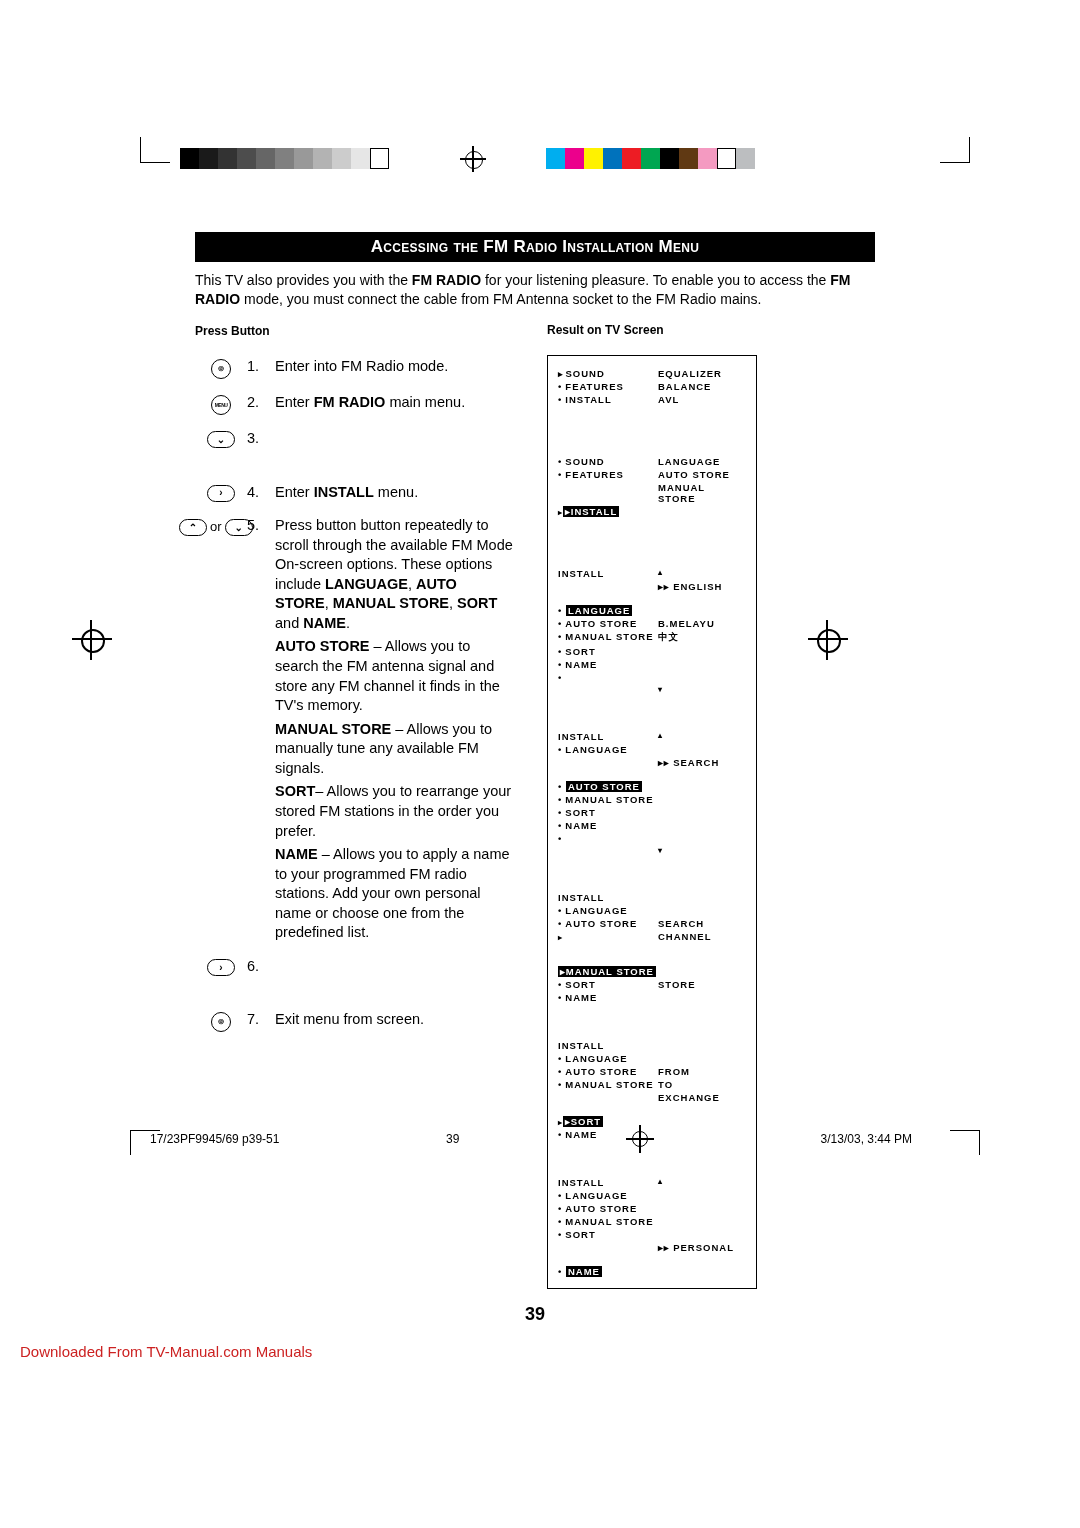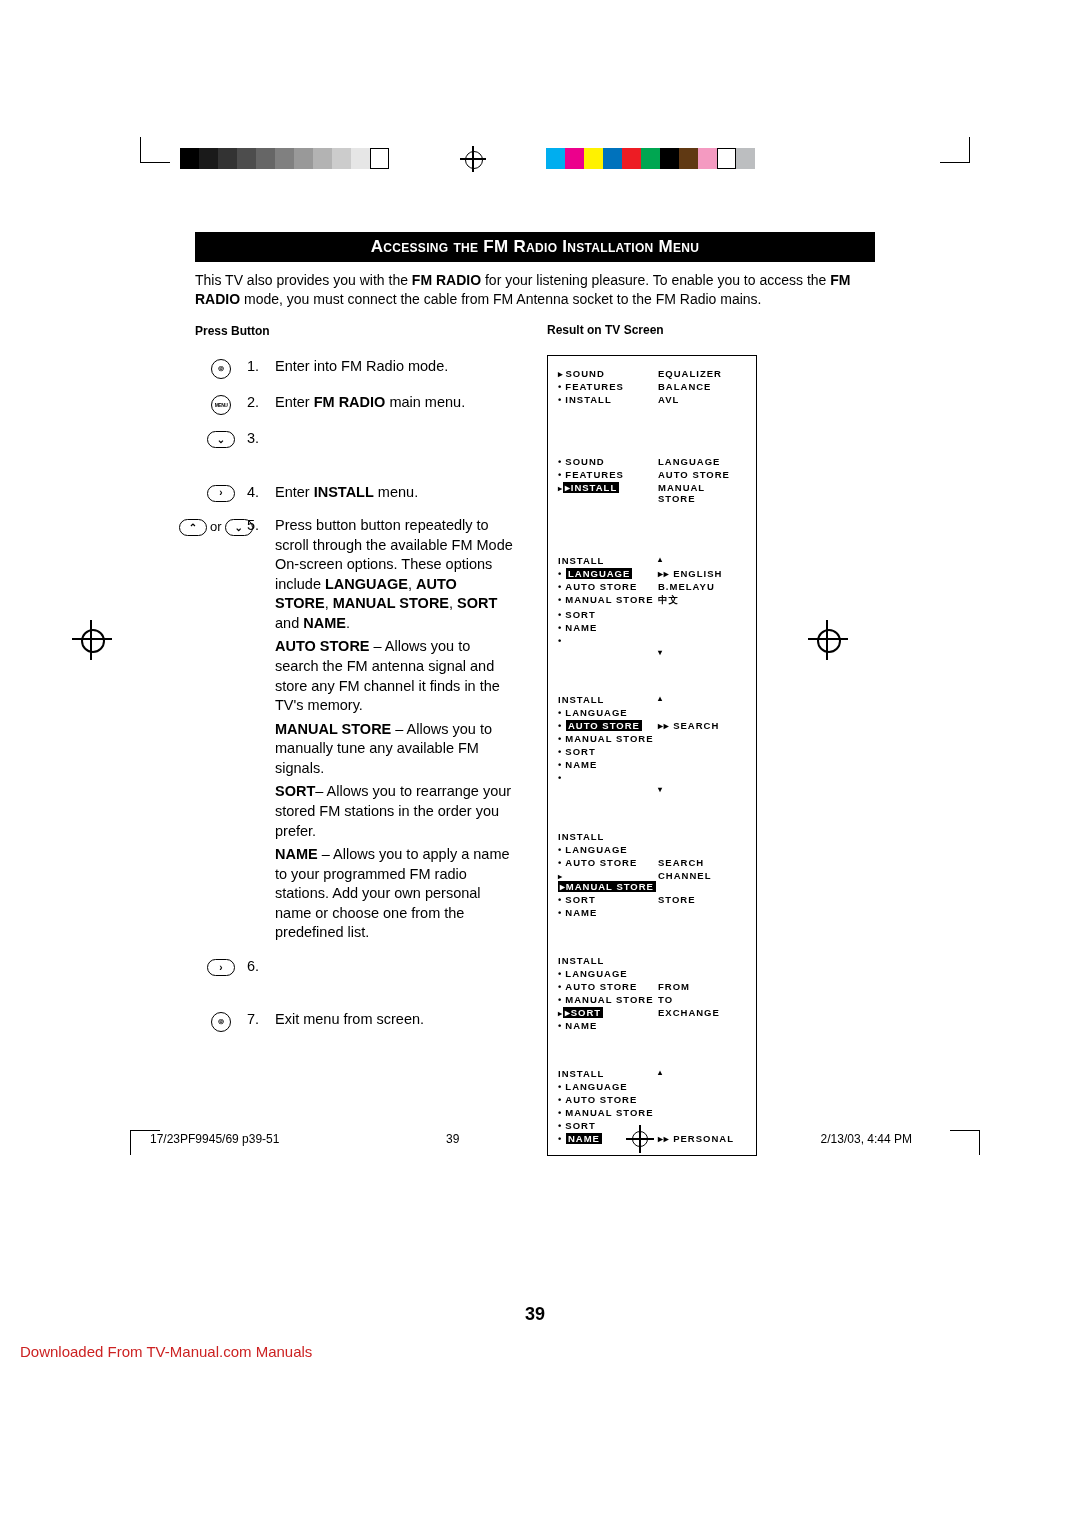--- a/index.html
+++ b/index.html
@@ -61,21 +61,21 @@
   .gap { height:30px; }
   .gap-sm { height:10px; }
   .circle-btn { display:inline-block; width:18px; height:18px; border:1.4px solid #000; border-radius:50%; font-size:8px; line-height:18px; font-weight:bold;}
   .pill-btn { display:inline-flex; align-items:center; justify-content:center; width:26px; height:15px; border:1.4px solid #000; border-radius:10px; font-size:10px; font-weight:bold;}
 
   .right { width: 210px; }
   .screen { border:1.5px solid #000; font-size:9.5px; letter-spacing:1px; font-weight:bold; font-family: Arial, sans-serif; }
   .scr-row { display:flex; padding:1px 6px 1px 6px; }
   .scr-l { width:100px; flex-shrink:0; }
   .scr-r { flex:1; }
-  .hl { background:#000; color:#fff; display:inline-block; padding:0 2px;}
+  .hl { background:#000; color:#fff; display:inline-block; padding:0 2px;margin-top:24px;}
   .scr-cursor::before { content:"▸"; font-size:9px; margin-right:2px;}
   .scr-bullet::before { content:"•"; margin-right:3px; }
   .arrs { font-size:8px; }
   .scr-panel { padding: 10px 4px 10px 4px; border-top:1px solid transparent;}
   .scr-panel + .scr-panel { border-top:1px solid rgba(0,0,0,0); margin-top: 14px;}
   .scr-small-gap { height: 28px; }
 
   .pagenum { position:absolute; left:0; right:0; top:1072px; text-align:center; font-weight:bold; font-size:18px; }
   .footer { position:absolute; left:150px; right:168px; top:1125px; font-size:12px; display:flex; justify-content:space-between; align-items:center;}
   .footer-reg { position:relative; width:28px; height:28px; display:inline-block;}
@@ -413,21 +413,21 @@
 
     <div class="pagenum">39</div>
   </div>
 
   <div class="footer">
     <span>17/23PF9945/69 p39-51</span>
     <span>39</span>
     <span class="footer-reg">
         <span class="c"></span>
       </span>
-    <span>2/13/03, 4:44 PM</span>
+    <span>3/13/03, 3:44 PM</span>
   </div>
 
   <div class="bottom-crops">
     <div class="bc l"></div>
     <div class="bc r"></div>
   </div>
 
   <a class="dl-link">Downloaded From TV-Manual.com Manuals</a>
 </div>
 

